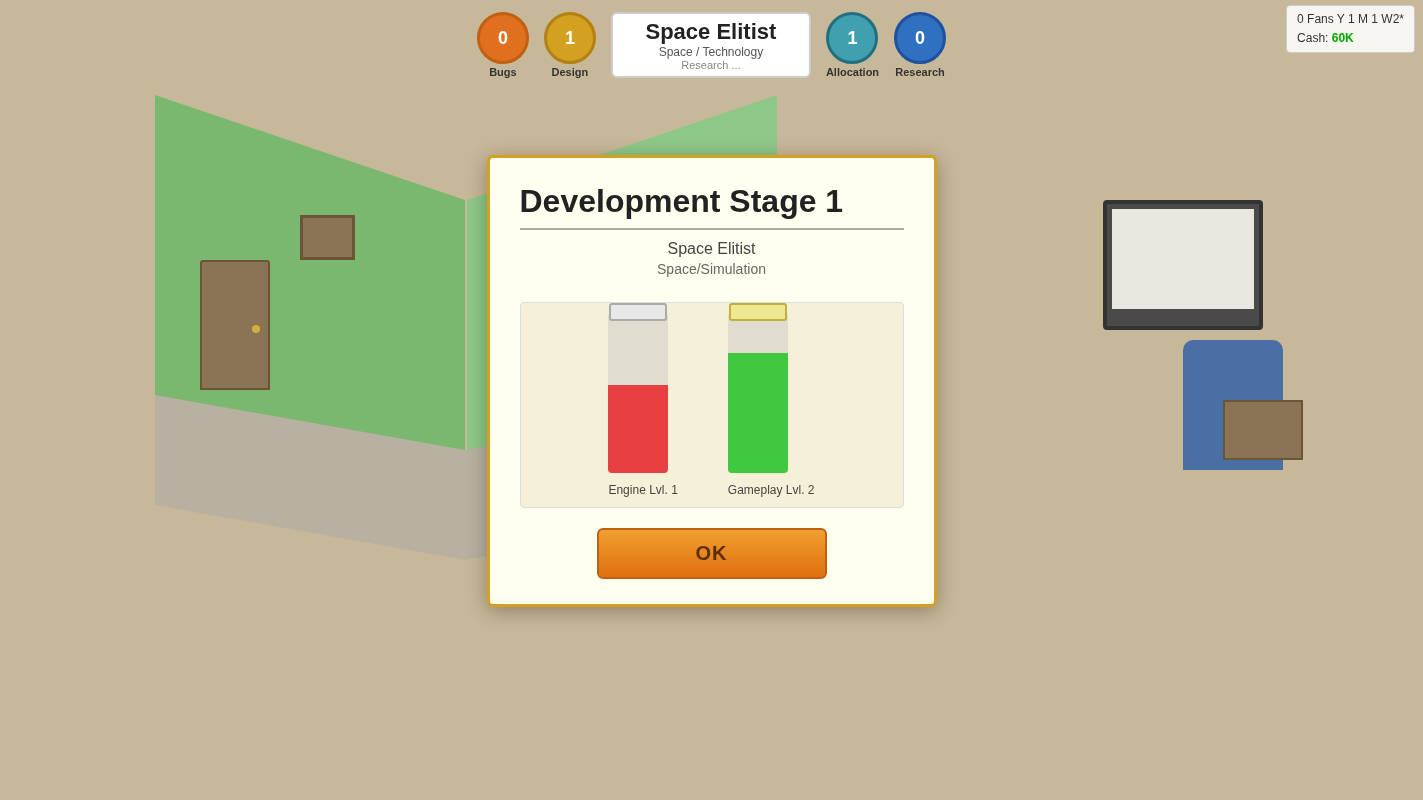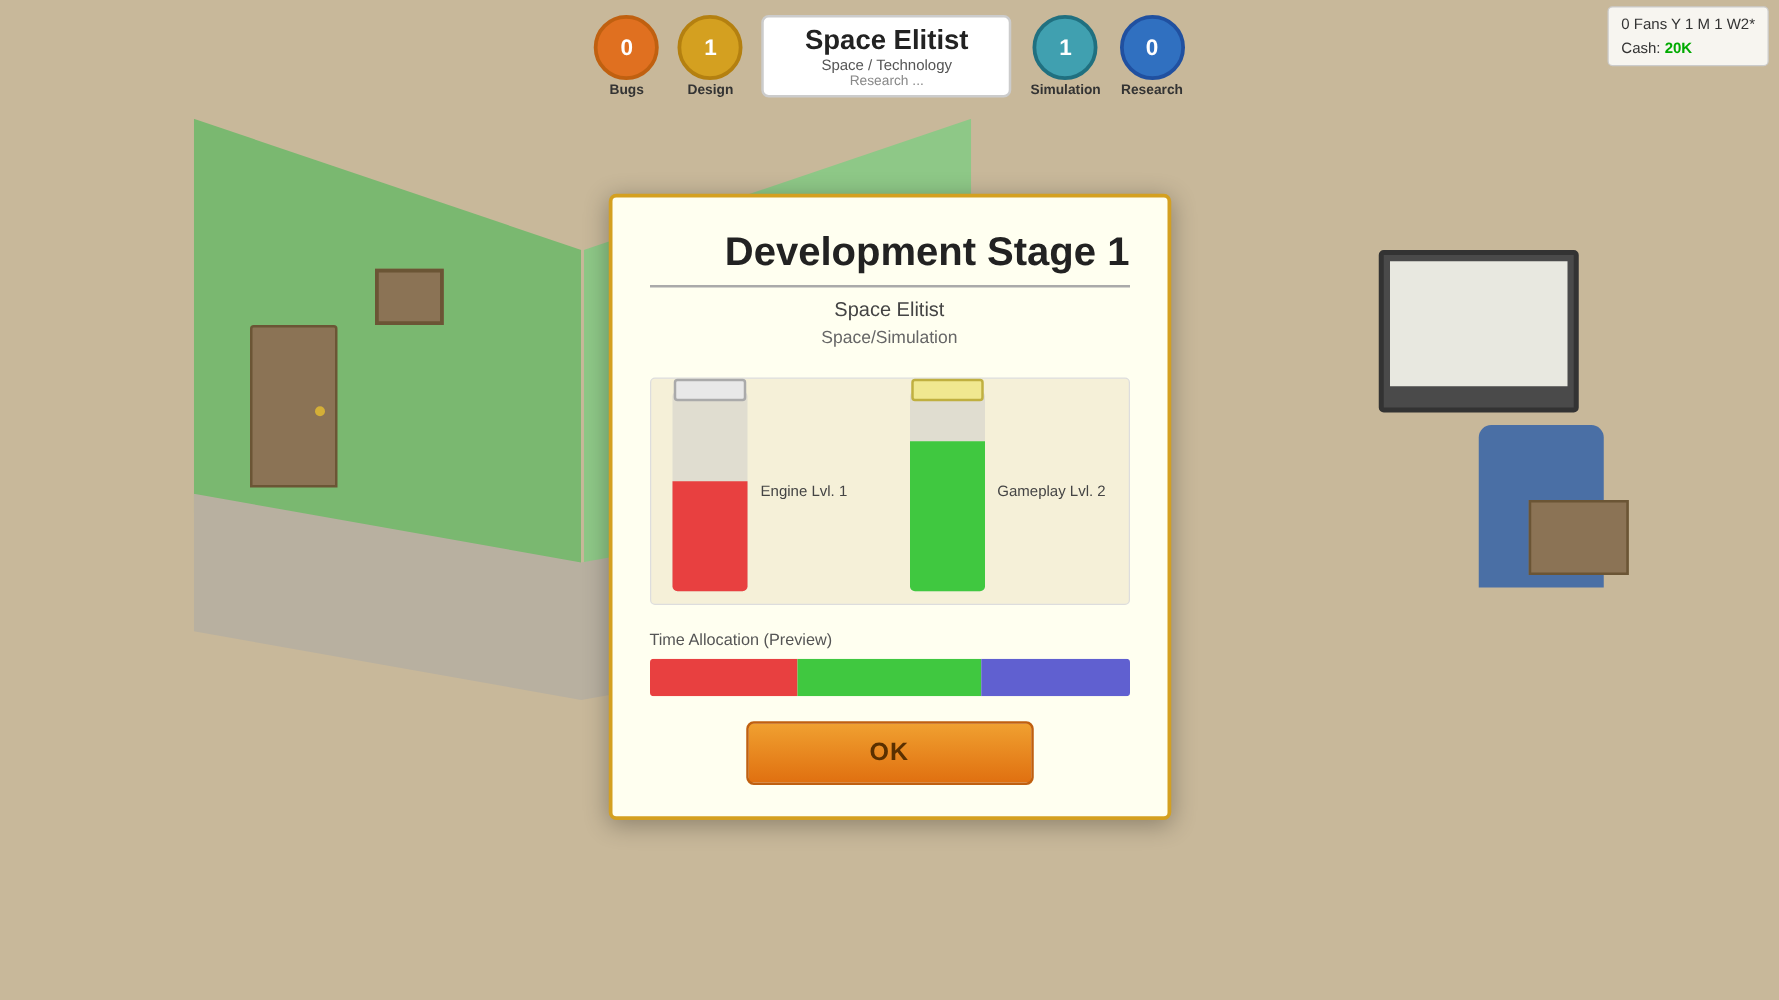--- a/index.html
+++ b/index.html
@@ -228,21 +228,21 @@
       width: 450px;
       background: #fffff0;
       border: 3px solid #d4a020;
       border-radius: 6px;
       padding: 25px 30px 25px 30px;
       pointer-events: all;
       box-shadow: 0 4px 20px rgba(0,0,0,0.3);
     }
 
     .modal-title {
-      text-align: right;
+      text-align: left;
       font-size: 32px;
       font-weight: bold;
       color: #222;
       margin-bottom: 5px;
     }
 
     .modal-divider {
       border: none;
       border-top: 2px solid #aaa;
       margin: 8px 0 10px 0;
@@ -269,22 +269,21 @@
       gap: 50px;
       margin-bottom: 20px;
       padding: 10px 20px;
       background: #f5f0d8;
       border: 1px solid #ddd;
       border-radius: 4px;
     }
 
     .slider-item {
       display: flex;
-      flex-direction: row;
-      align-items: center;
+      flex-direction: column;
       gap: 10px;
     }
 
     .slider-track {
       width: 60px;
       height: 160px;
       background: #e0ddd0;
       border-radius: 4px;
       position: relative;
       display: flex;
@@ -410,37 +409,37 @@
   <div class="game-title-block">
     <div class="game-title">Space Elitist</div>
     <div class="game-subtitle">Space / Technology</div>
     <div class="game-status">Research ...</div>
   </div>
 
   <div class="nav-badge">
     <div class="nav-circle teal">
       <span>1</span>
     </div>
-    <span class="nav-label">Simulation</span>
+    <span class="nav-label">Allocation</span>
   </div>
 
   <div class="nav-badge">
     <div class="nav-circle blue">
       <span>0</span>
     </div>
     <span class="nav-label">Research</span>
   </div>
 
 </div>
 
 <div class="top-right-stats">
   <div>0 Fans Y 1 M 1 W2*</div>
   <div>
     <span>Cash:</span>
-    <span class="stat-cash">20K</span>
+    <span class="stat-cash">60K</span>
   </div>
 </div>
 
 <div class="modal">
 
   <div class="modal-title">Development Stage 1</div>
   <hr class="modal-divider">
   <div class="modal-game-title">Space Elitist</div>
   <div class="modal-genre">Space/Simulation</div>
 
@@ -458,24 +457,16 @@
       <div class="slider-track">
         <div class="slider-thumb"></div>
         <div class="slider-fill green"></div>
       </div>
       <span class="slider-label">Gameplay Lvl. 2</span>
     </div>
 
 
   </div>
 
-  <div class="time-alloc-section">
-    <div class="time-alloc-label">Time Allocation (Preview)</div>
-    <div class="time-alloc-bar">
-      <div class="time-seg-red"></div>
-      <div class="time-seg-green"></div>
-      <div class="time-seg-blue"></div>
-    </div>
-  </div>
 
   <button class="ok-button">OK</button>
 
 </div>
 
 </body></html>

